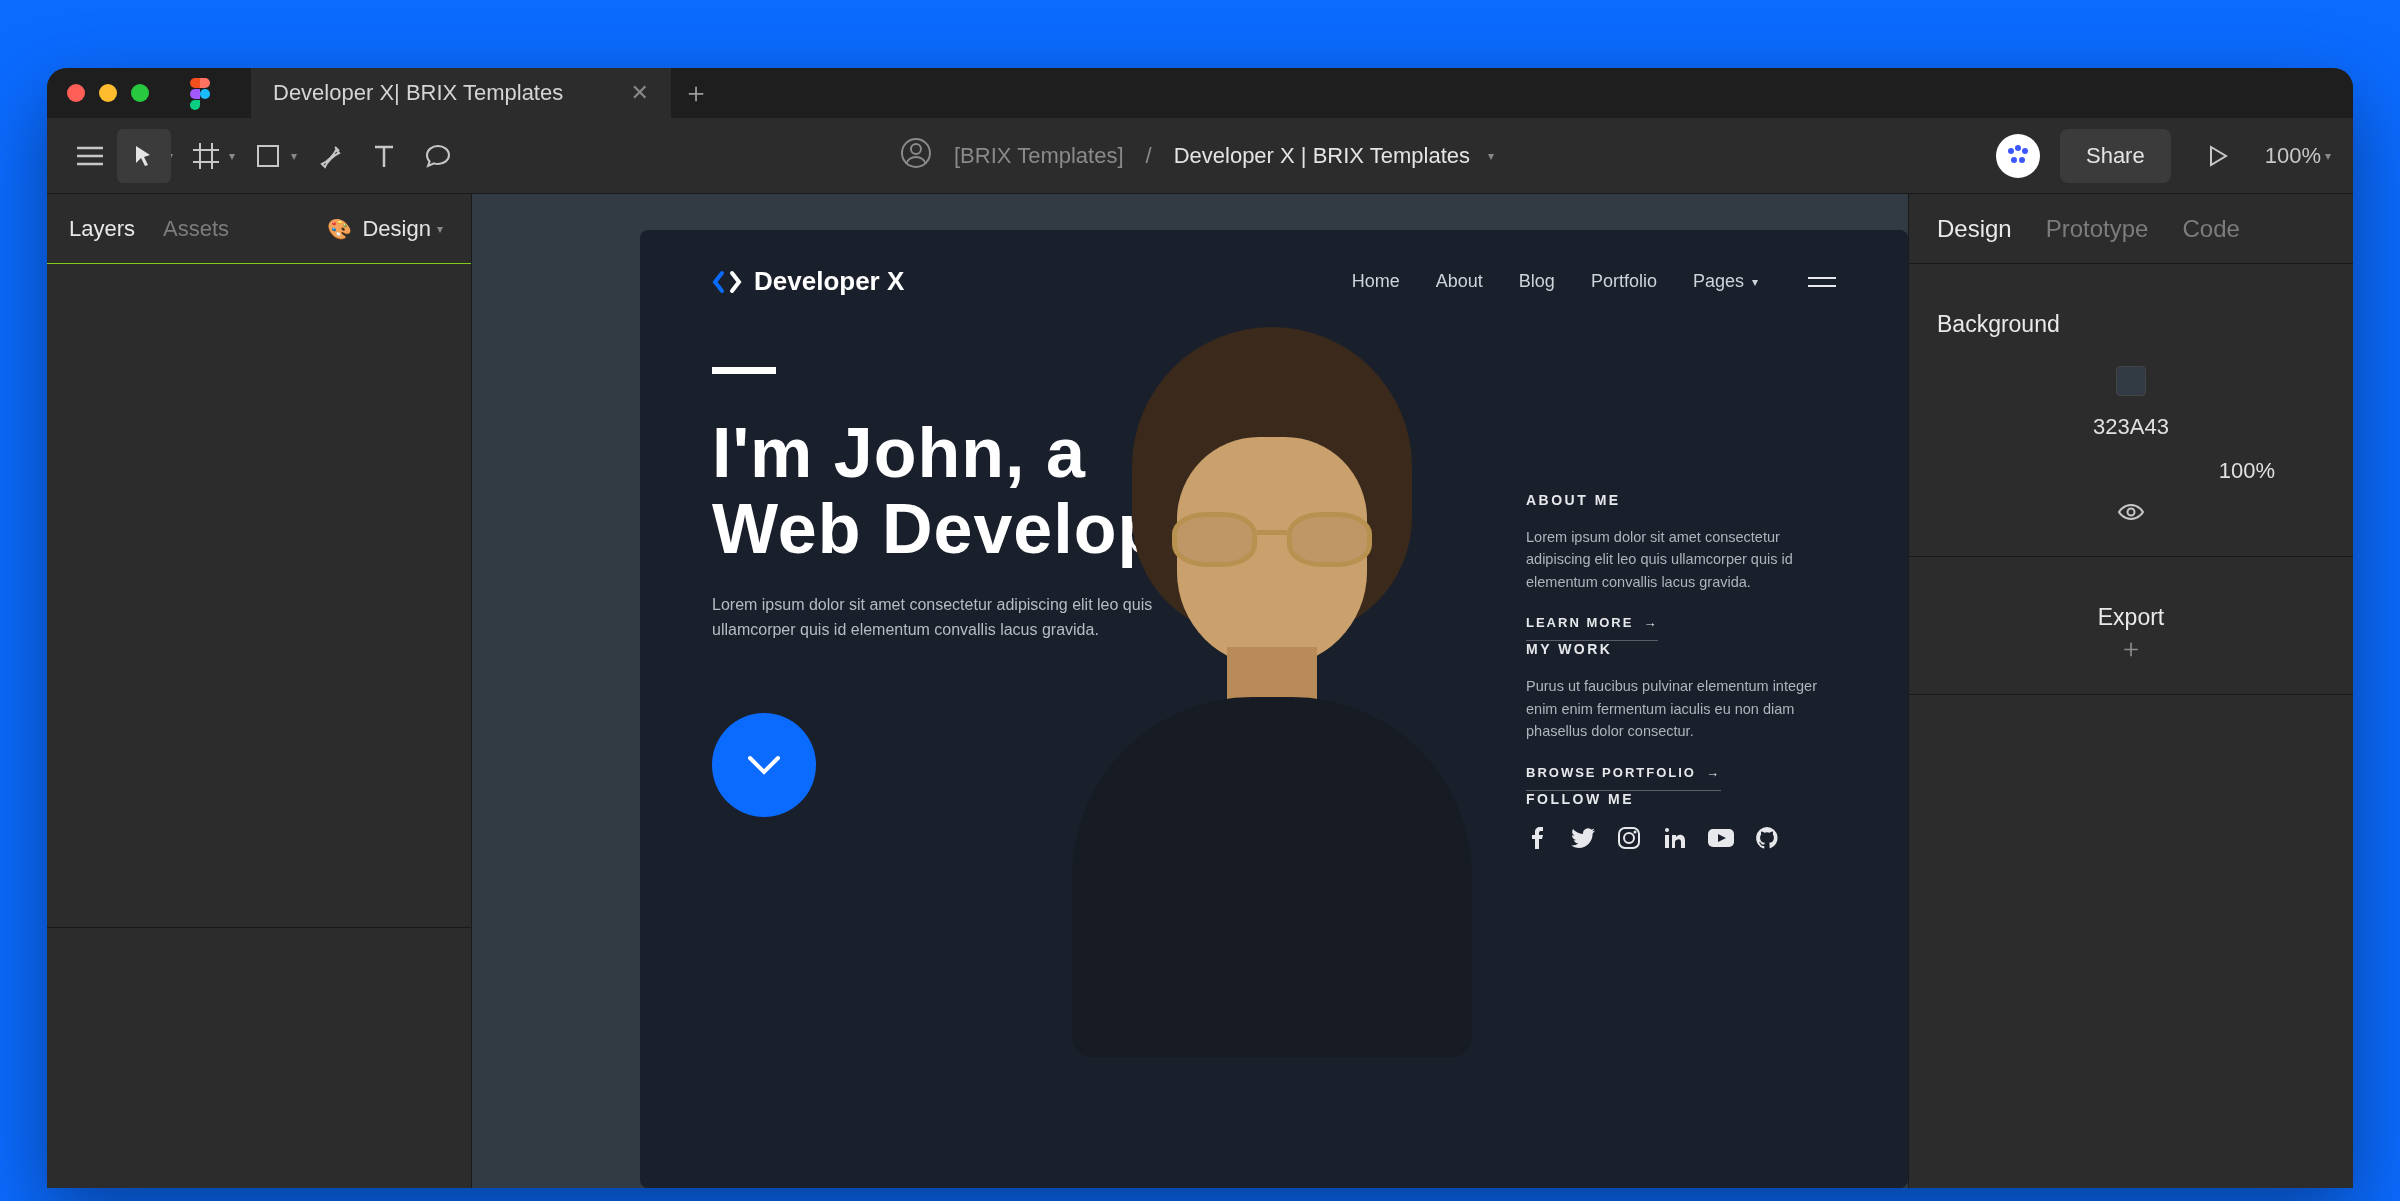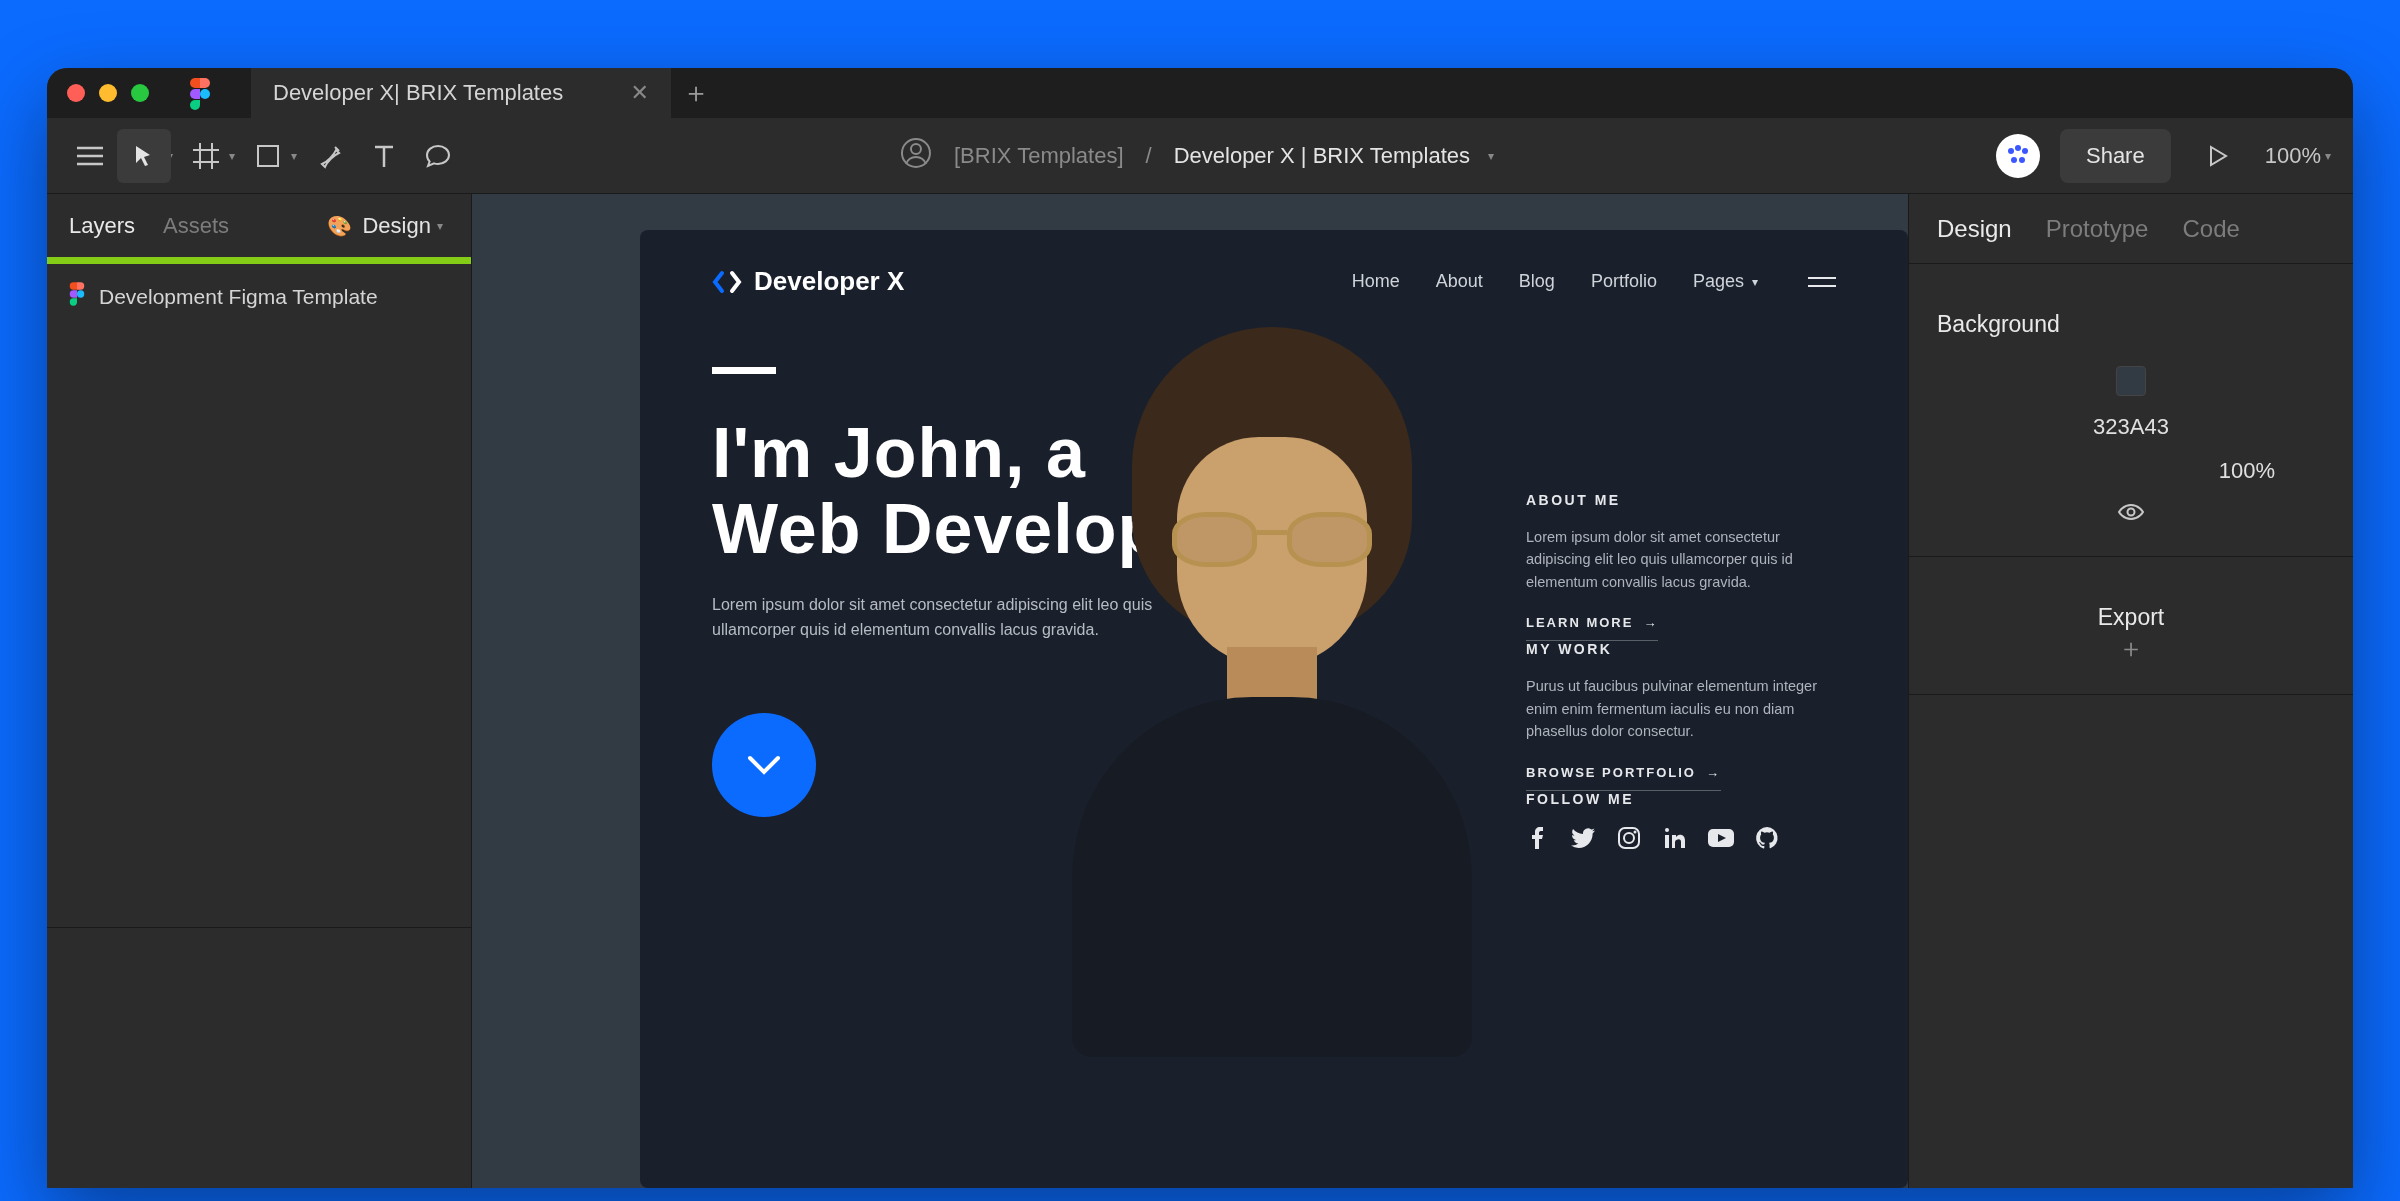--- a/index.html
+++ b/index.html
@@ -90,21 +90,21 @@
 
   .left-panel {
     width: 425px;
     background:#2c2c2c;
     border-right:1px solid #1a1a1a;
     color:#c7c7c7;
     display:flex; flex-direction:column;
   }
   .left-tabs {
     height: 70px; display:flex; align-items:center; justify-content:space-between;
-    padding: 0 22px; font-size:22px; border-bottom:7px solid #84cc16;
+    padding: 0 22px; font-size:22px; border-bottom:1px solid #84cc16;
   }
   .left-tabs .tabs { display:flex; gap:28px;}
   .left-tabs .tab-btn { color:#7c7c7c;}
   .left-tabs .tab-btn.active { color:#e9e9e9; font-weight:500;}
   .page-select { display:flex; align-items:center; gap:10px; color:#e4e4e4; font-size:22px;}
   .page-select .emoji { font-size:20px;}
   .layer-item {
     display:flex; align-items:center; gap:14px;
     padding: 18px 22px; font-size:21px; color:#d5d5d5;
   }
@@ -304,32 +304,20 @@
       <div class="left-tabs">
         <div class="tabs">
           <span class="tab-btn active">Layers</span>
           <span class="tab-btn">Assets</span>
         </div>
         <div class="page-select">
           <span class="emoji">🎨</span>
           <span>Design</span>
           <span class="tool-caret">▾</span>
         </div>
-      </div>
-      <div class="layer-item">
-        <span>
-          <svg width="16" height="24" viewBox="0 0 22 32">
-            <circle cx="16" cy="16" r="5" fill="#1abcfe"></circle>
-            <path d="M6 0h5v10H6a5 5 0 010-10z" fill="#f24e1e"></path>
-            <path d="M11 0h5a5 5 0 010 10h-5z" fill="#ff7262"></path>
-            <path d="M6 11h5v10H6a5 5 0 010-10z" fill="#a259ff"></path>
-            <path d="M6 22h5v5a5 5 0 11-5-5z" fill="#0acf83"></path>
-          </svg>
-        </span>
-        <span>Development Figma Template</span>
       </div>
       <div class="spacer-fill"></div>
       <div class="left-divider"></div>
     </div>
 
     <div class="canvas-wrap">
       <div class="frame">
 
         <div class="site-header">
           <div class="brand">

